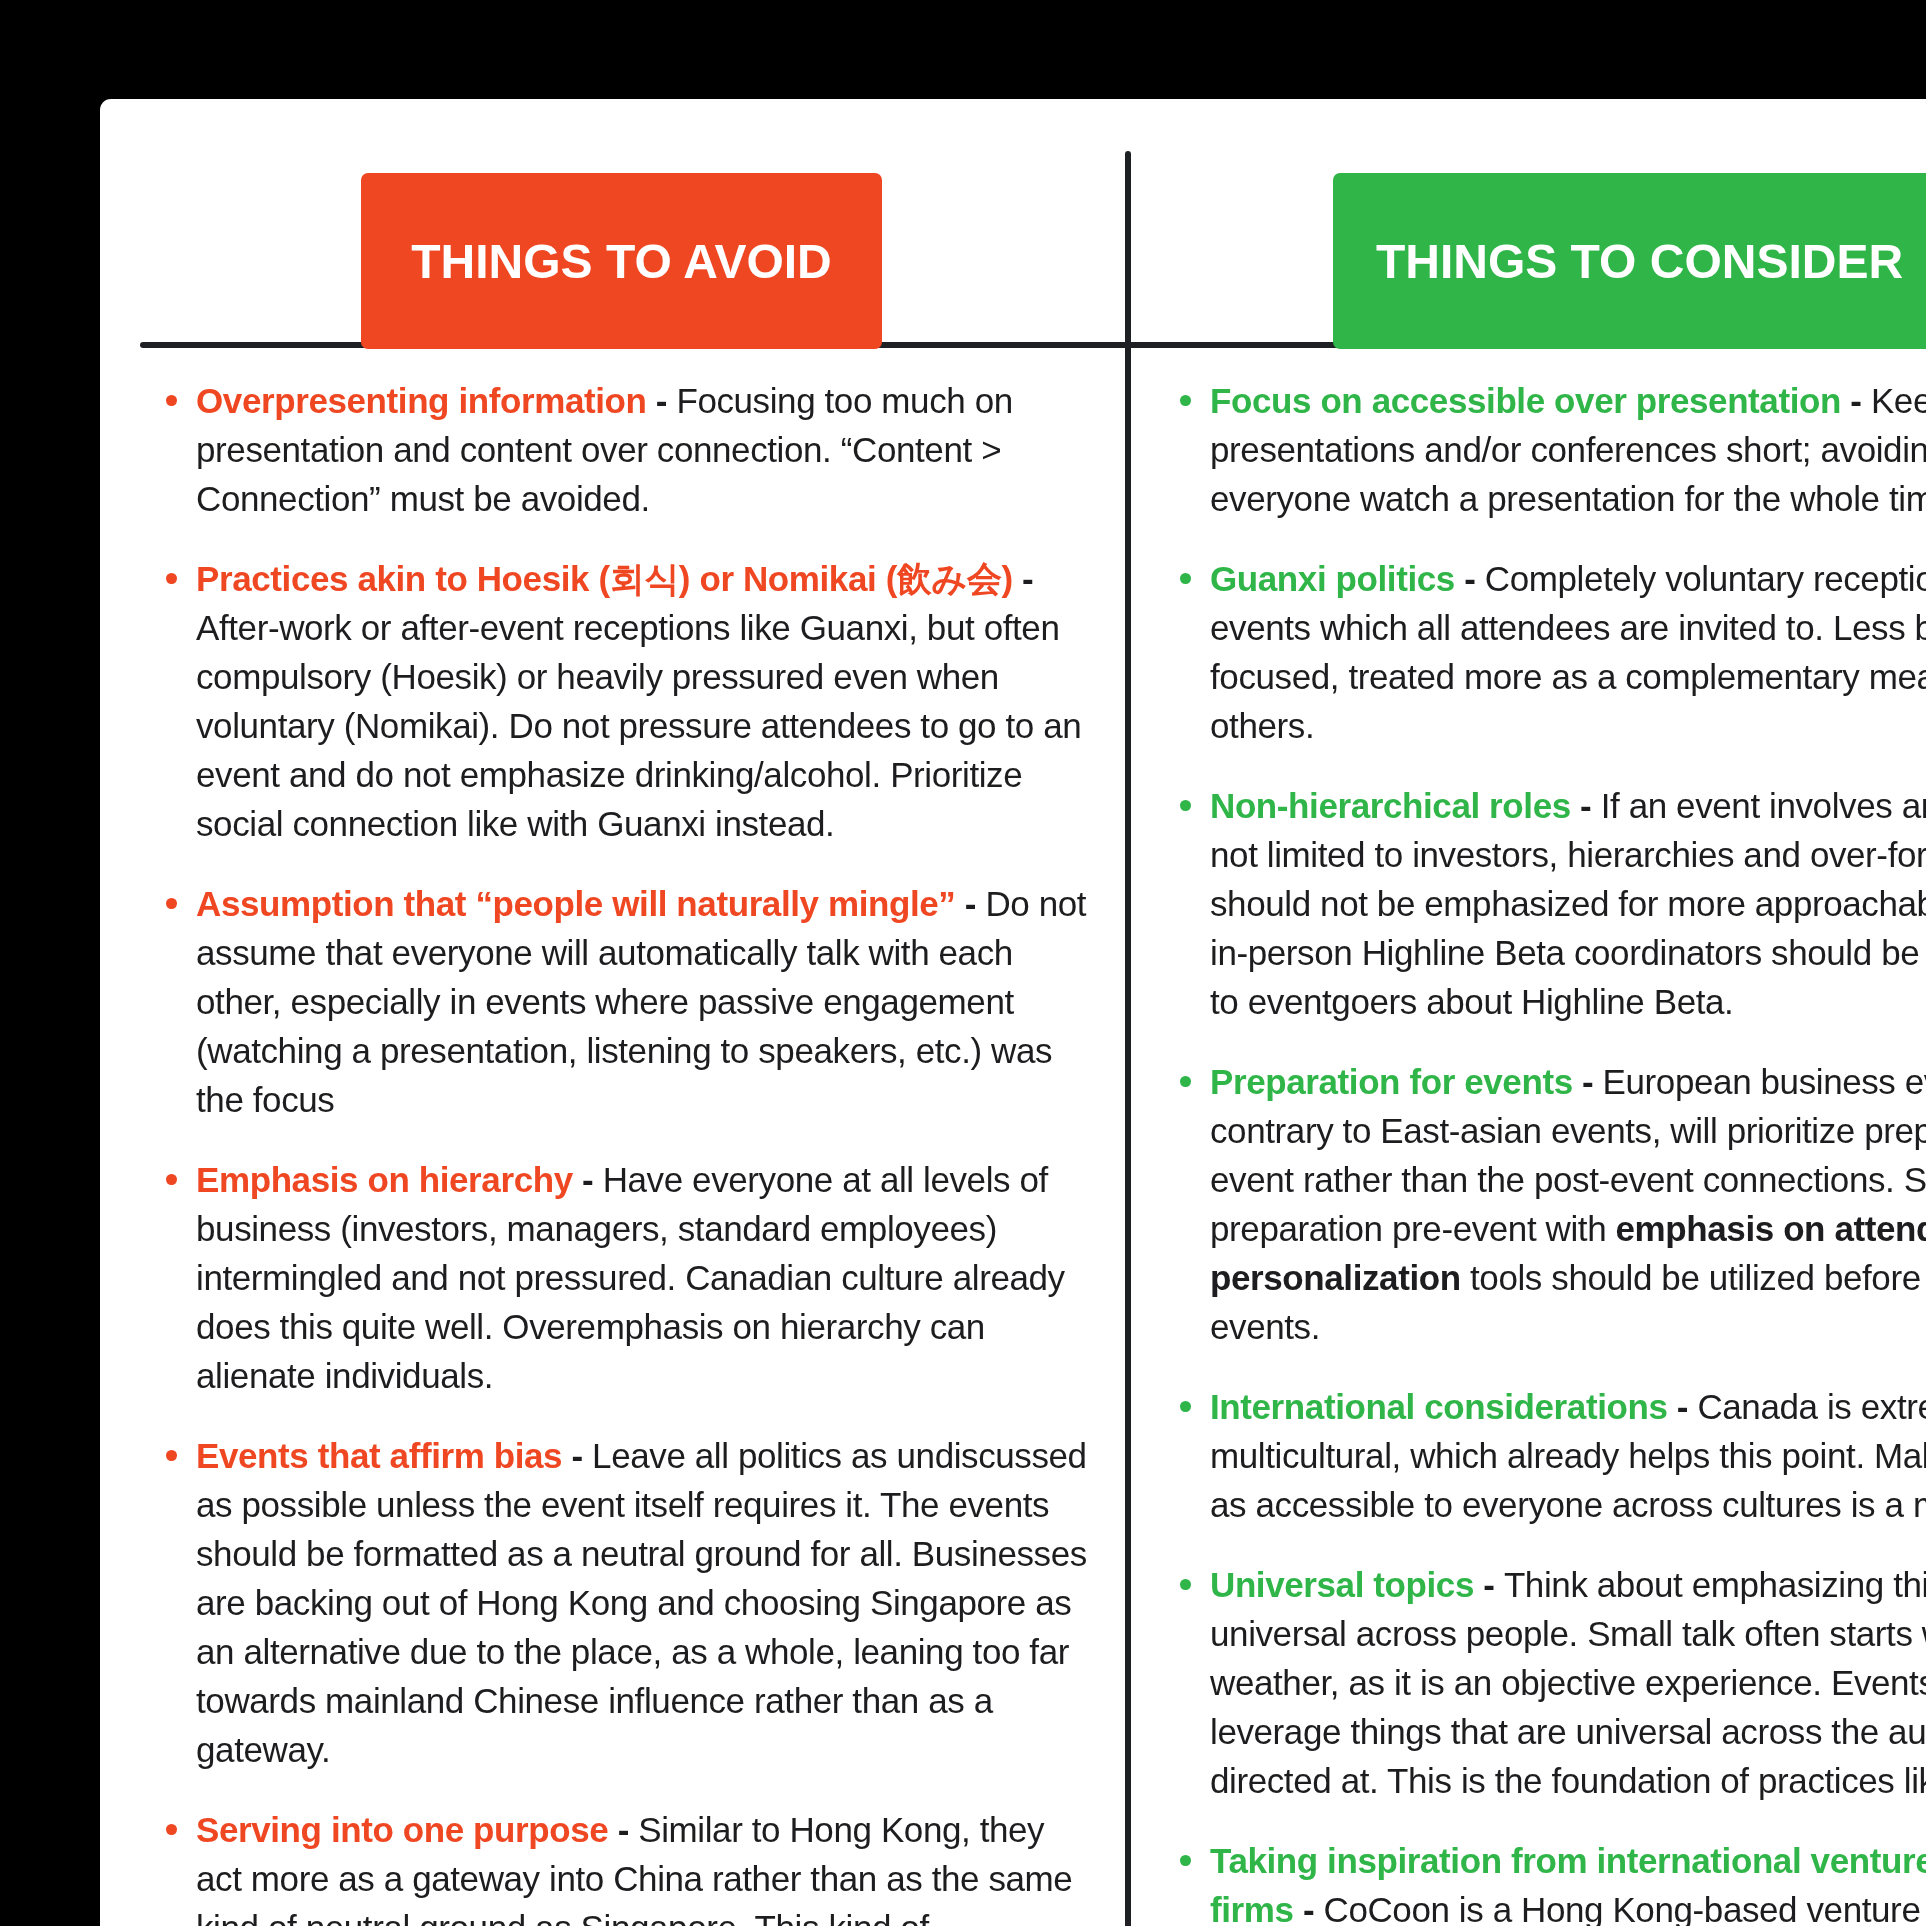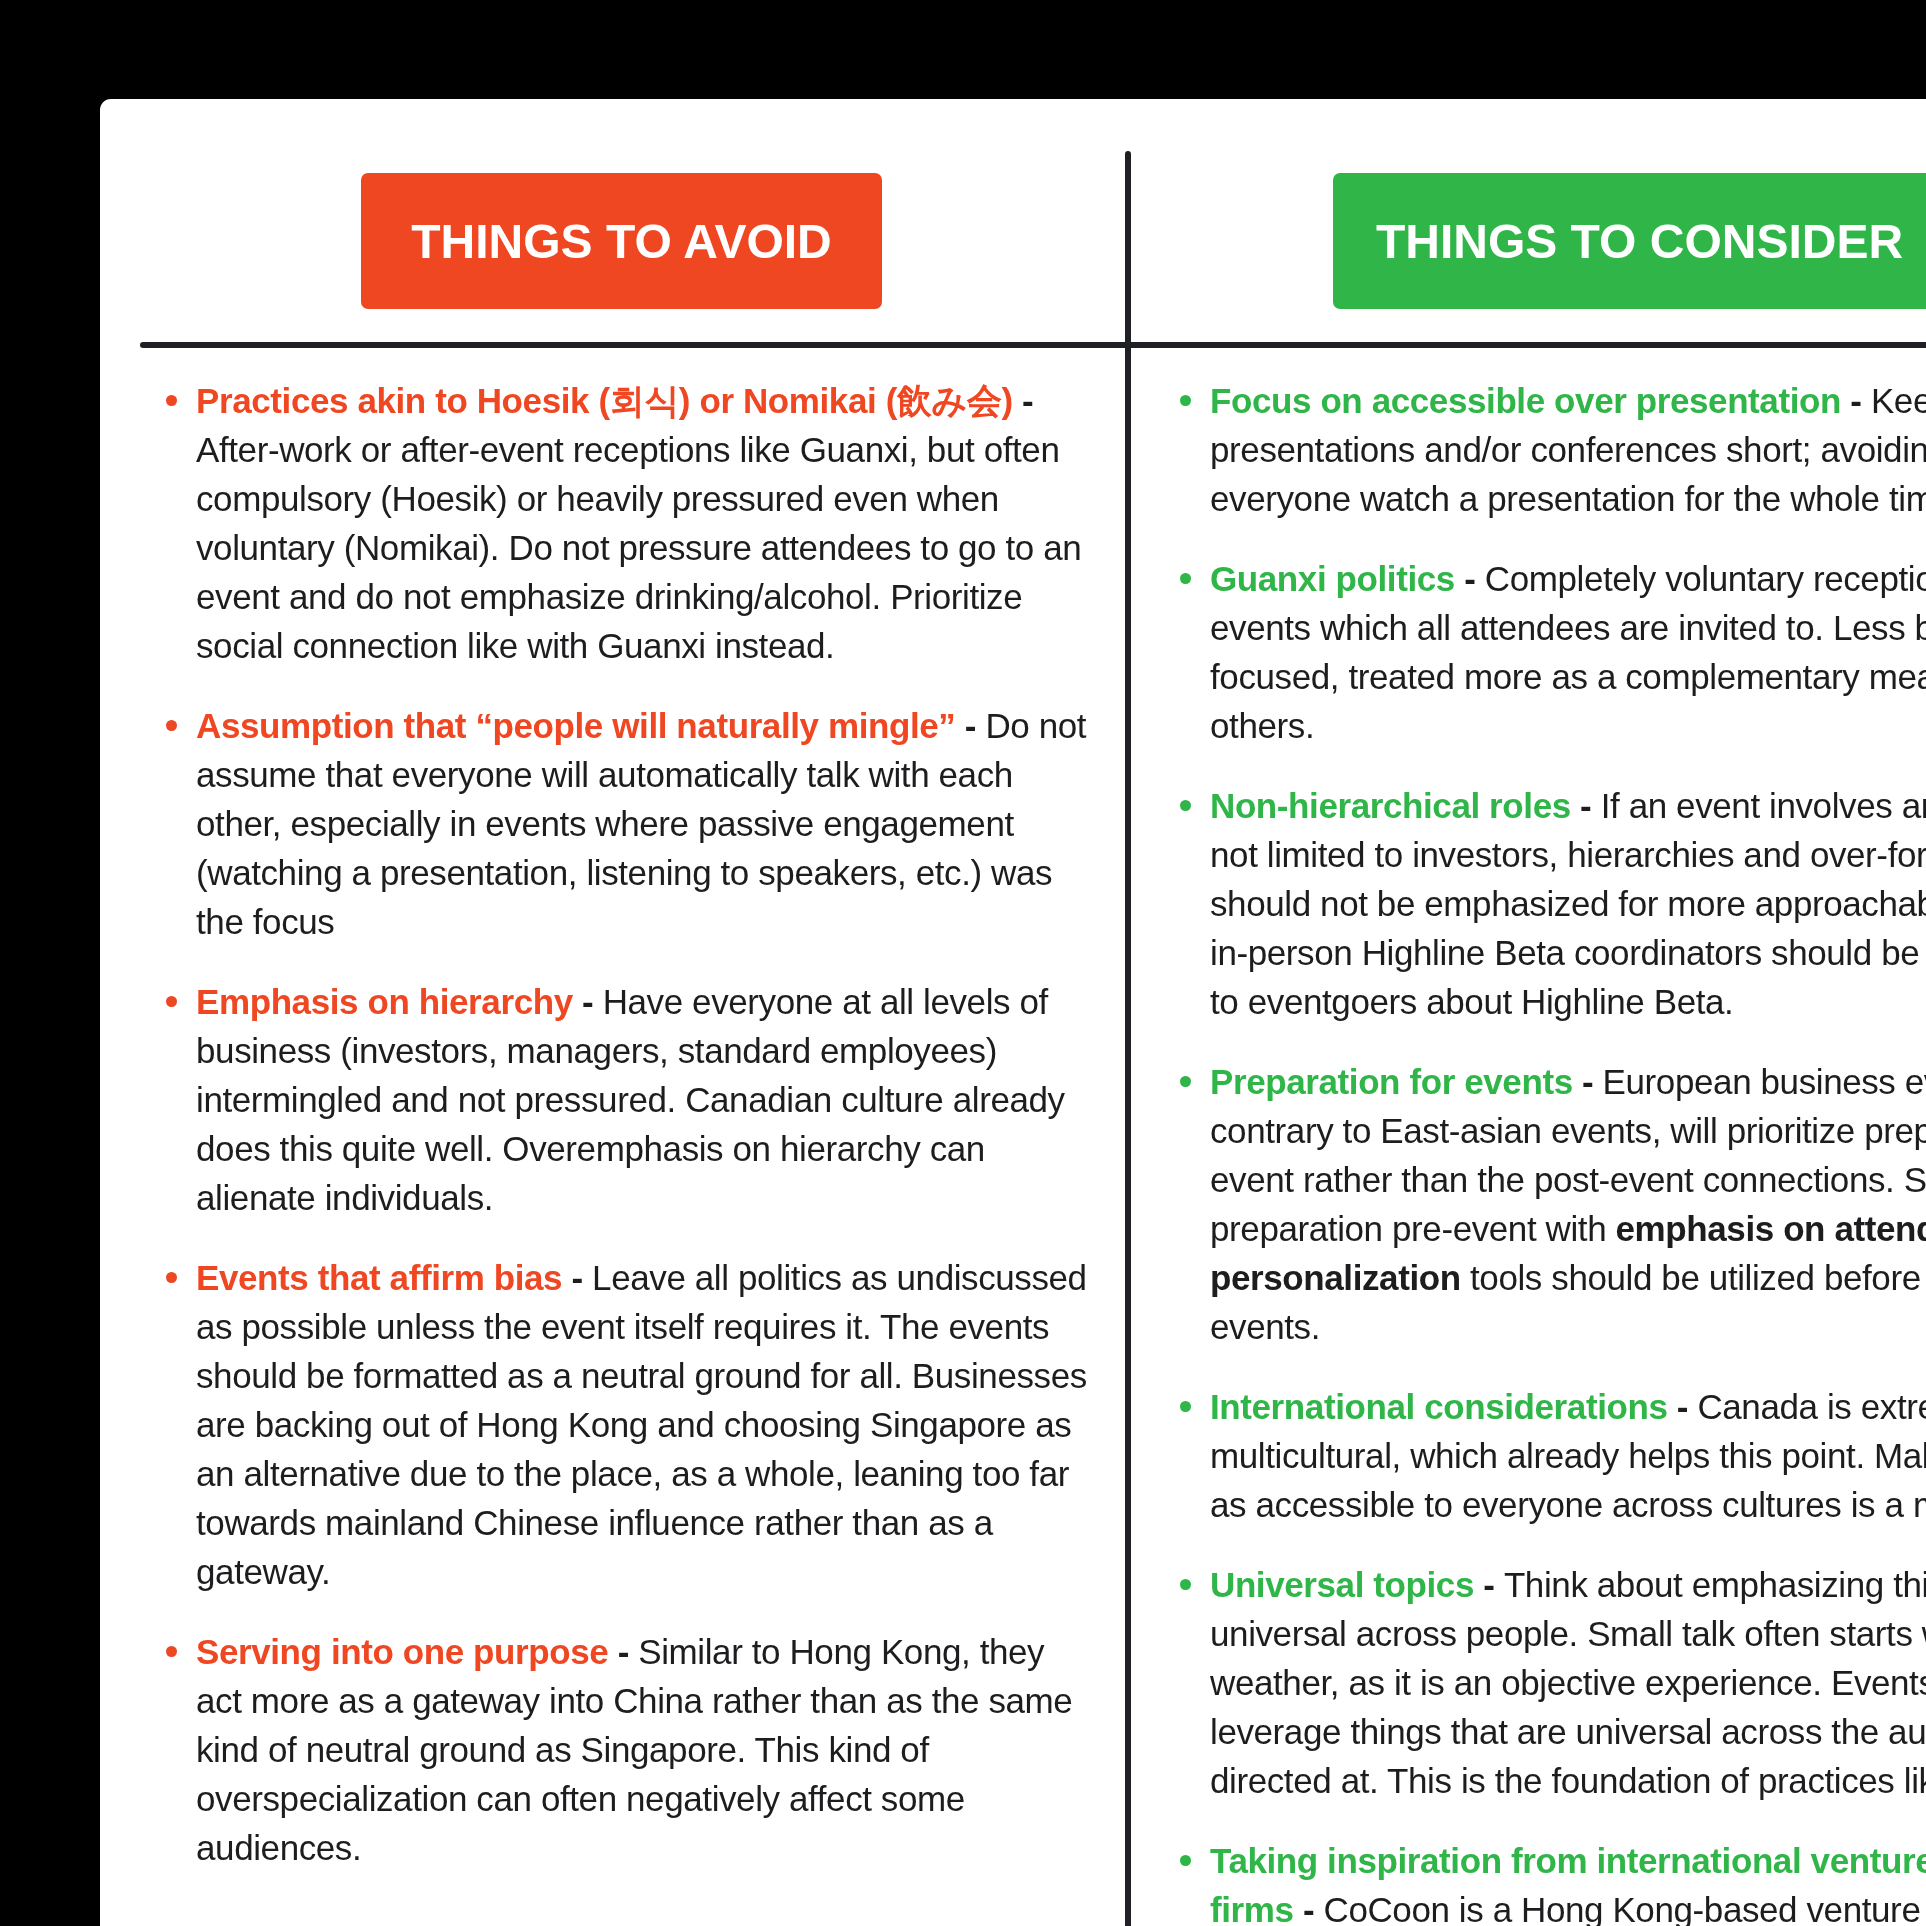--- a/index.html
+++ b/index.html
@@ -38,21 +38,21 @@
     left: 40px;
     top: 243px;
     width: 1977px;
     height: 6.2px;
     background: #1f2023;
     border-radius: 3.1px;
   }
   .header-box {
     position: absolute;
     top: 74px;
-    height: 136px;
+    height: 176px;
     border-radius: 7px;
     display: flex;
     align-items: center;
     justify-content: center;
   }
   .header-box span {
     font-weight: 700;
     font-size: 48px;
     letter-spacing: 0px;
     white-space: nowrap;
@@ -116,20 +116,21 @@
 <div class="page">
   <div class="card">
     <div class="vline"></div>
     <div class="hline"></div>
 
     <section>
       <div class="header-box header-avoid" style="background: rgb(240, 71, 35); color: rgb(255, 255, 255);">
         <span>THINGS TO AVOID</span>
       </div>
       <ul class="items items-left" style="--accent: #F04723;">
+          <li><span class="dot"></span><span class="lead">Overpresenting information</span><span class="sep"> - </span><span class="seg">Focusing too much on presentation and content over connection. “Content &gt; Connection” must be avoided.</span></li>
           <li><span class="dot"></span><span class="lead">Practices akin to Hoesik (회식) or Nomikai (飲み会)</span><span class="sep"> - </span><span class="seg">After-work or after-event receptions like Guanxi, but often compulsory (Hoesik) or heavily pressured even when voluntary (Nomikai). Do not pressure attendees to go to an event and do not emphasize drinking/alcohol. Prioritize social connection like with Guanxi instead.</span></li>
           <li><span class="dot"></span><span class="lead">Assumption that “people will naturally mingle”</span><span class="sep"> - </span><span class="seg">Do not assume that everyone will automatically talk with each other, especially in events where passive engagement (watching a presentation, listening to speakers, etc.) was the focus</span></li>
           <li><span class="dot"></span><span class="lead">Emphasis on hierarchy</span><span class="sep"> - </span><span class="seg">Have everyone at all levels of business (investors, managers, standard employees) intermingled and not pressured. Canadian culture already does this quite well. Overemphasis on hierarchy can alienate individuals.</span></li>
           <li><span class="dot"></span><span class="lead">Events that affirm bias</span><span class="sep"> - </span><span class="seg">Leave all politics as undiscussed as possible unless the event itself requires it. The events should be formatted as a neutral ground for all. Businesses are backing out of Hong Kong and choosing Singapore as an alternative due to the place, as a whole, leaning too far towards mainland Chinese influence rather than as a gateway.</span></li>
           <li><span class="dot"></span><span class="lead">Serving into one purpose</span><span class="sep"> - </span><span class="seg">Similar to Hong Kong, they act more as a gateway into China rather than as the same kind of neutral ground as Singapore. This kind of overspecialization can often negatively affect some audiences.</span></li>
         </ul>
     </section>
 
     <section>
       <div class="header-box header-consider" style="background: rgb(47, 181, 72); color: rgb(255, 255, 255);">

